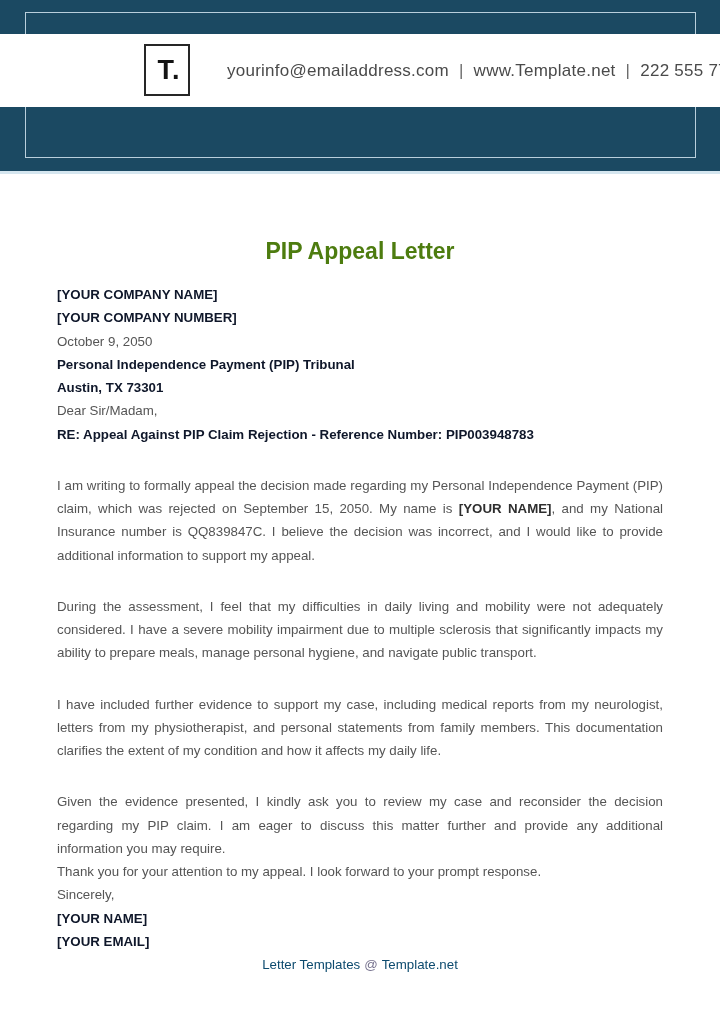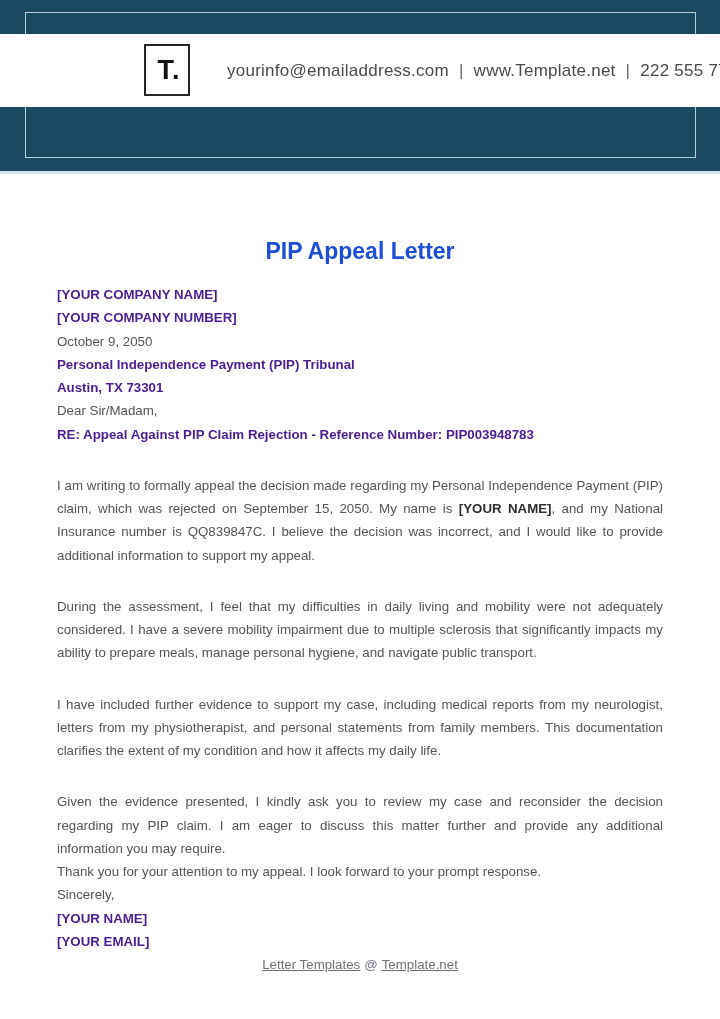--- a/index.html
+++ b/index.html
@@ -76,44 +76,43 @@
     height: 3px;
     background: #d5e6ef;
   }
 
   
   .doc-title {
     margin-top: 62px;
     text-align: center;
     font-size: 23px;
     font-weight: 700;
-    color: #1d4ed8;
+    color: #4d7c0f;
     line-height: 30px;
   }
   .content {
     margin: 17px 57px 0 57px;
     width: 606px;
     font-size: 13.3px;
     line-height: 23.25px;
     color: #555555;
   }
   .line { text-align: left; }
-  .b { font-weight: 700; color: #4c1d95; }
+  .b { font-weight: 700; color: #0f172a; }
   .para { text-align: justify; margin-top: 28px; }
   .para .b { color: #2e2e2e; }
 
   
   .doc-footer {
     text-align: center;
     font-size: 13.3px;
     line-height: 23.25px;
   }
   .doc-footer a {
-    color: #737373;
-    text-decoration: underline;
+    color: #0c4a6e;
     cursor: pointer;
   }
   .doc-footer .at {
     color: #77738f;
     margin: 0 4px;
     text-decoration: none;
   }
 </style>
 </head>
 <body>

